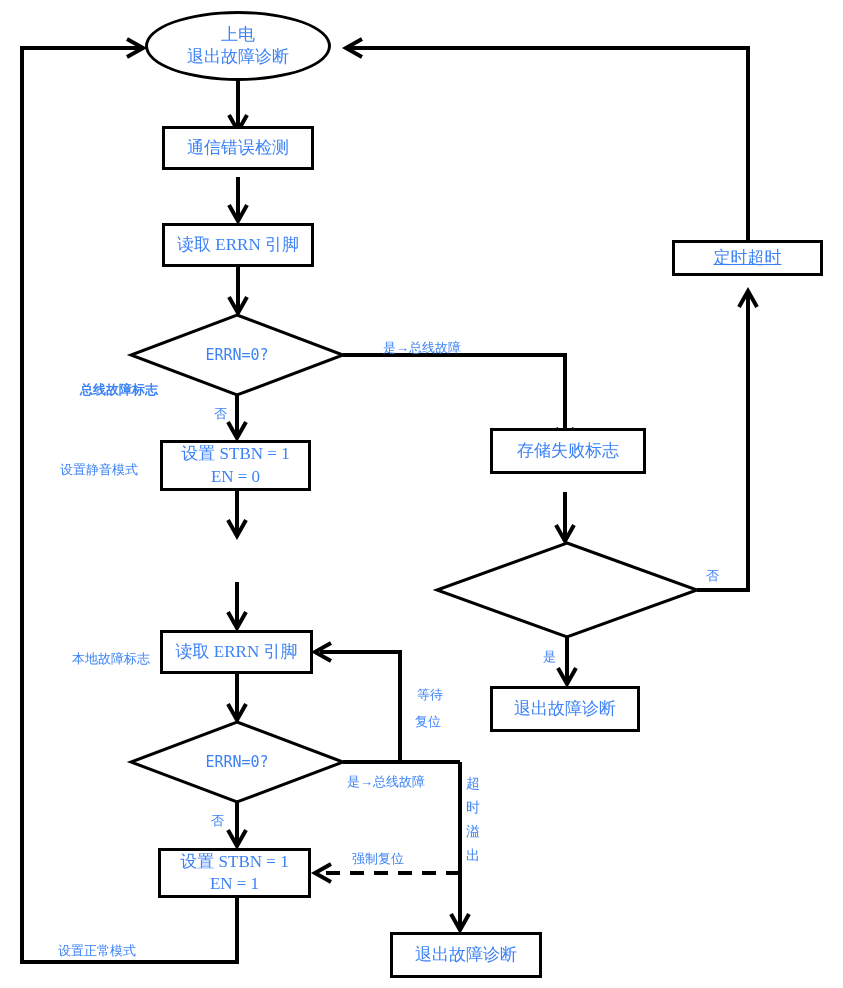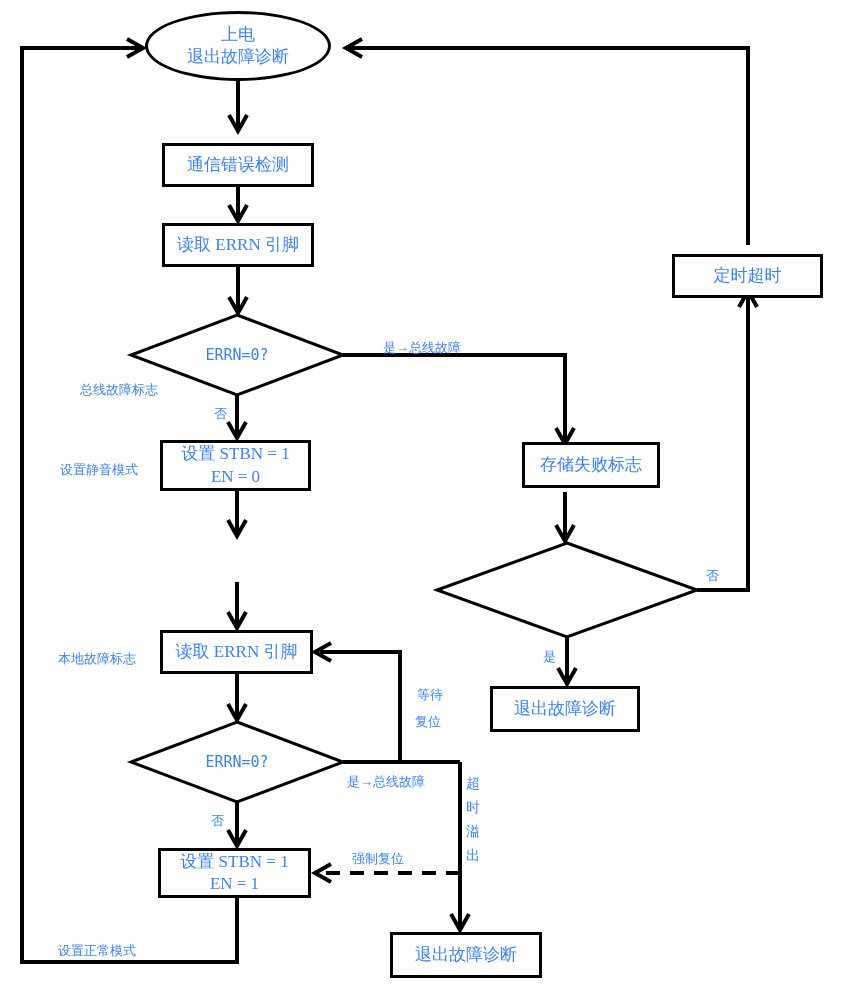--- a/index.html
+++ b/index.html
@@ -148,21 +148,21 @@
     <polygon points="237,315 343,355 237,395 131,355" fill="#fff" stroke-width="3"></polygon>
     <polygon points="237,722 343,762 237,802 131,762" fill="#fff" stroke-width="3"></polygon>
     <polygon points="567,543 697,590 567,637 437,590" fill="#fff" stroke-width="3"></polygon>
   </svg>
 
   <div class="node ellipse" style="left:145px;top:11px;width:186px;height:70px;">
     <div>上电</div>
     <div>退出故障诊断</div>
   </div>
 
-  <div class="node" style="left:162px;top:143px;width:152px;height:44px;">
+  <div class="node" style="left:162px;top:126px;width:152px;height:44px;">
     <span>通信错误检测</span>
   </div>
 
   <div class="node" style="left:162px;top:223px;width:152px;height:44px;">
     <span>读取 ERRN 引脚</span>
   </div>
 
   <div class="node" style="left:160px;top:440px;width:151px;height:51px;">
     <div>设置 STBN = 1</div>
     <div>EN = 0</div>
@@ -171,44 +171,44 @@
 
   <div class="node" style="left:160px;top:630px;width:153px;height:44px;">
     <span>读取 ERRN 引脚</span>
   </div>
 
   <div class="node" style="left:158px;top:848px;width:153px;height:50px;">
     <div>设置 STBN = 1</div>
     <div>EN = 1</div>
   </div>
 
-  <div class="node" style="left:672px;top:254px;width:151px;height:44px;">
+  <div class="node" style="left:672px;top:240px;width:151px;height:36px;text-decoration:underline;">
     <span>定时超时</span>
   </div>
 
-  <div class="node" style="left:490px;top:442px;width:138px;height:46px;margin-left:32px;">
+  <div class="node" style="left:490px;top:428px;width:156px;height:46px;">
     <span>存储失败标志</span>
   </div>
 
   <div class="node" style="left:490px;top:686px;width:150px;height:46px;">
     <span>退出故障诊断</span>
   </div>
 
   <div class="node" style="left:390px;top:932px;width:152px;height:46px;">
     <span>退出故障诊断</span>
   </div>
 
   <div class="dtext mono" style="left:167px;top:343px;width:140px;height:24px;">ERRN=0?</div>
   <div class="dtext mono" style="left:167px;top:750px;width:140px;height:24px;">ERRN=0?</div>
 
-  <div class="lbl" style="left:80px;top:375px;">总线故障标志</div>
+  <div class="lbl" style="left:80px;top:375px;font-weight:bold;">总线故障标志</div>
   <div class="lbl" style="left:214px;top:399px;">否</div>
   <div class="lbl" style="left:383px;top:333px;">是→总线故障</div>
   <div class="lbl" style="left:60px;top:455px;">设置静音模式</div>
-  <div class="lbl" style="left:58px;top:644px;text-align:center;">本地故障标志</div>
+  <div class="lbl" style="left:72px;top:644px;text-align:center;">本地故障标志</div>
   <div class="lbl" style="left:417px;top:680px;">等待</div>
   <div class="lbl" style="left:415px;top:707px;">复位</div>
   <div class="lbl" style="left:347px;top:767px;">是→总线故障</div>
   <div class="lbl" style="left:211px;top:806px;">否</div>
   <div class="lbl" style="left:352px;top:844px;">强制复位</div>
   <div class="vlbl" style="left:466px;top:772px;">超时溢出</div>
   <div class="lbl" style="left:706px;top:561px;">否</div>
   <div class="lbl" style="left:543px;top:642px;">是</div>
   <div class="lbl" style="left:58px;top:936px;">设置正常模式</div>
 

